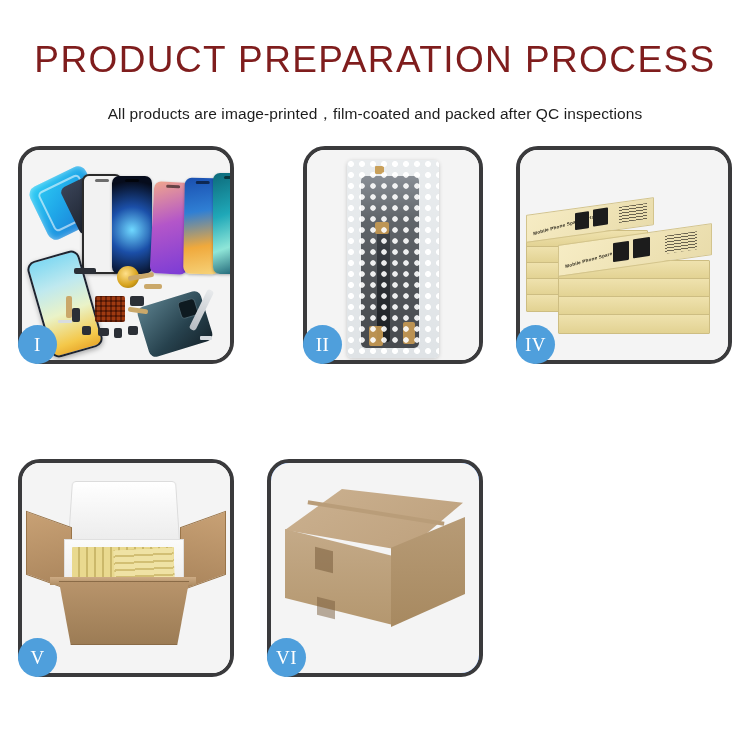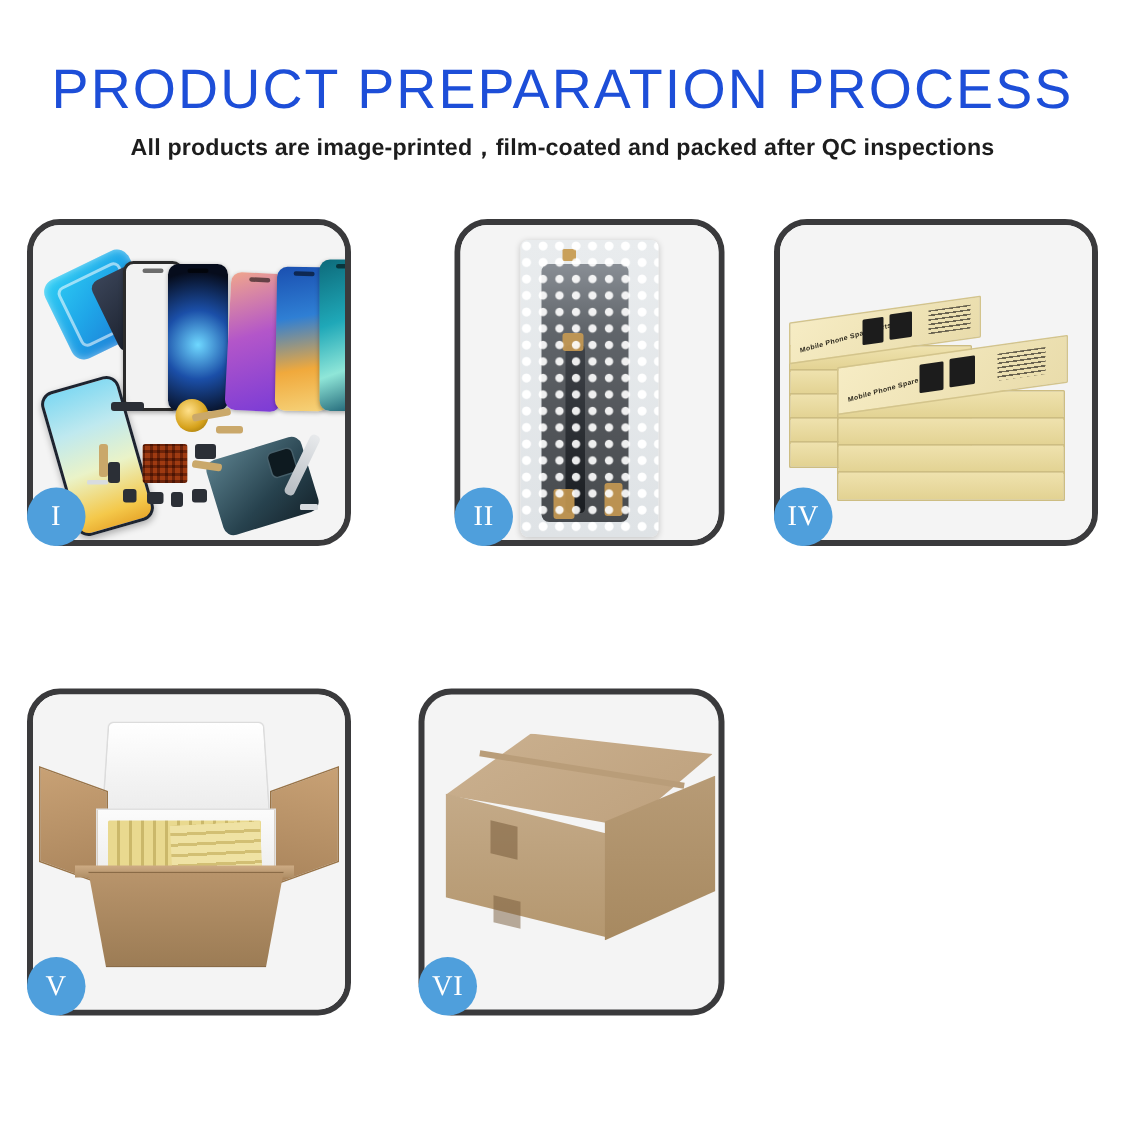--- a/index.html
+++ b/index.html
@@ -11,31 +11,30 @@
     position:relative;
   }
   .page{position:relative;width:750px;height:750px;}
 
   
   .header{width:100%;text-align:center;padding-top:41px;}
   .title{
     font-size:37px;
     letter-spacing:1.4px;
     font-weight:400;
-    color:#1d4ed8;
+    color:#7f1d1d;
     line-height:1;
     font-family:"Liberation Sans", sans-serif;
   }
   .subtitle{
-    margin-top:10px;
+    margin-top:26px;
     font-size:15.5px;
     color:#1d1d1d;
     letter-spacing:0.1px;
     font-family:"Liberation Sans", sans-serif;
-    font-weight:bold;
   }
 
   
   .grid{
     position:absolute;
     left:18px;top:146px;
     width:714px;height:531px;
     display:grid;
     grid-template-columns:216px 216px 216px;
     grid-template-rows:218px 218px;
@@ -273,21 +272,21 @@
     background:linear-gradient(180deg,#b8946b,#9c7c55);
     border:1px solid #8a6b47;
     clip-path:polygon(6% 0,94% 0,86% 100%,14% 100%);
   }
   .c5-rim{
     position:absolute;left:28px;top:114px;width:146px;height:8px;
     background:linear-gradient(180deg,#cdab84,#b08f66);
   }
 
   
-  .p6{background:#404040;margin-left:12px;}
+  .p6{background:#3b82f6;}
   .c6-top{
     position:absolute;left:14px;top:26px;width:178px;height:62px;
     background:linear-gradient(150deg,#cbb190,#bda07c);
     clip-path:polygon(32% 0,100% 22%,68% 100%,0 66%);
   }
   .c6-seam{
     position:absolute;left:36px;top:48px;width:138px;height:4px;
     background:#b99d79;transform:rotate(9deg);
   }
   .c6-left{

